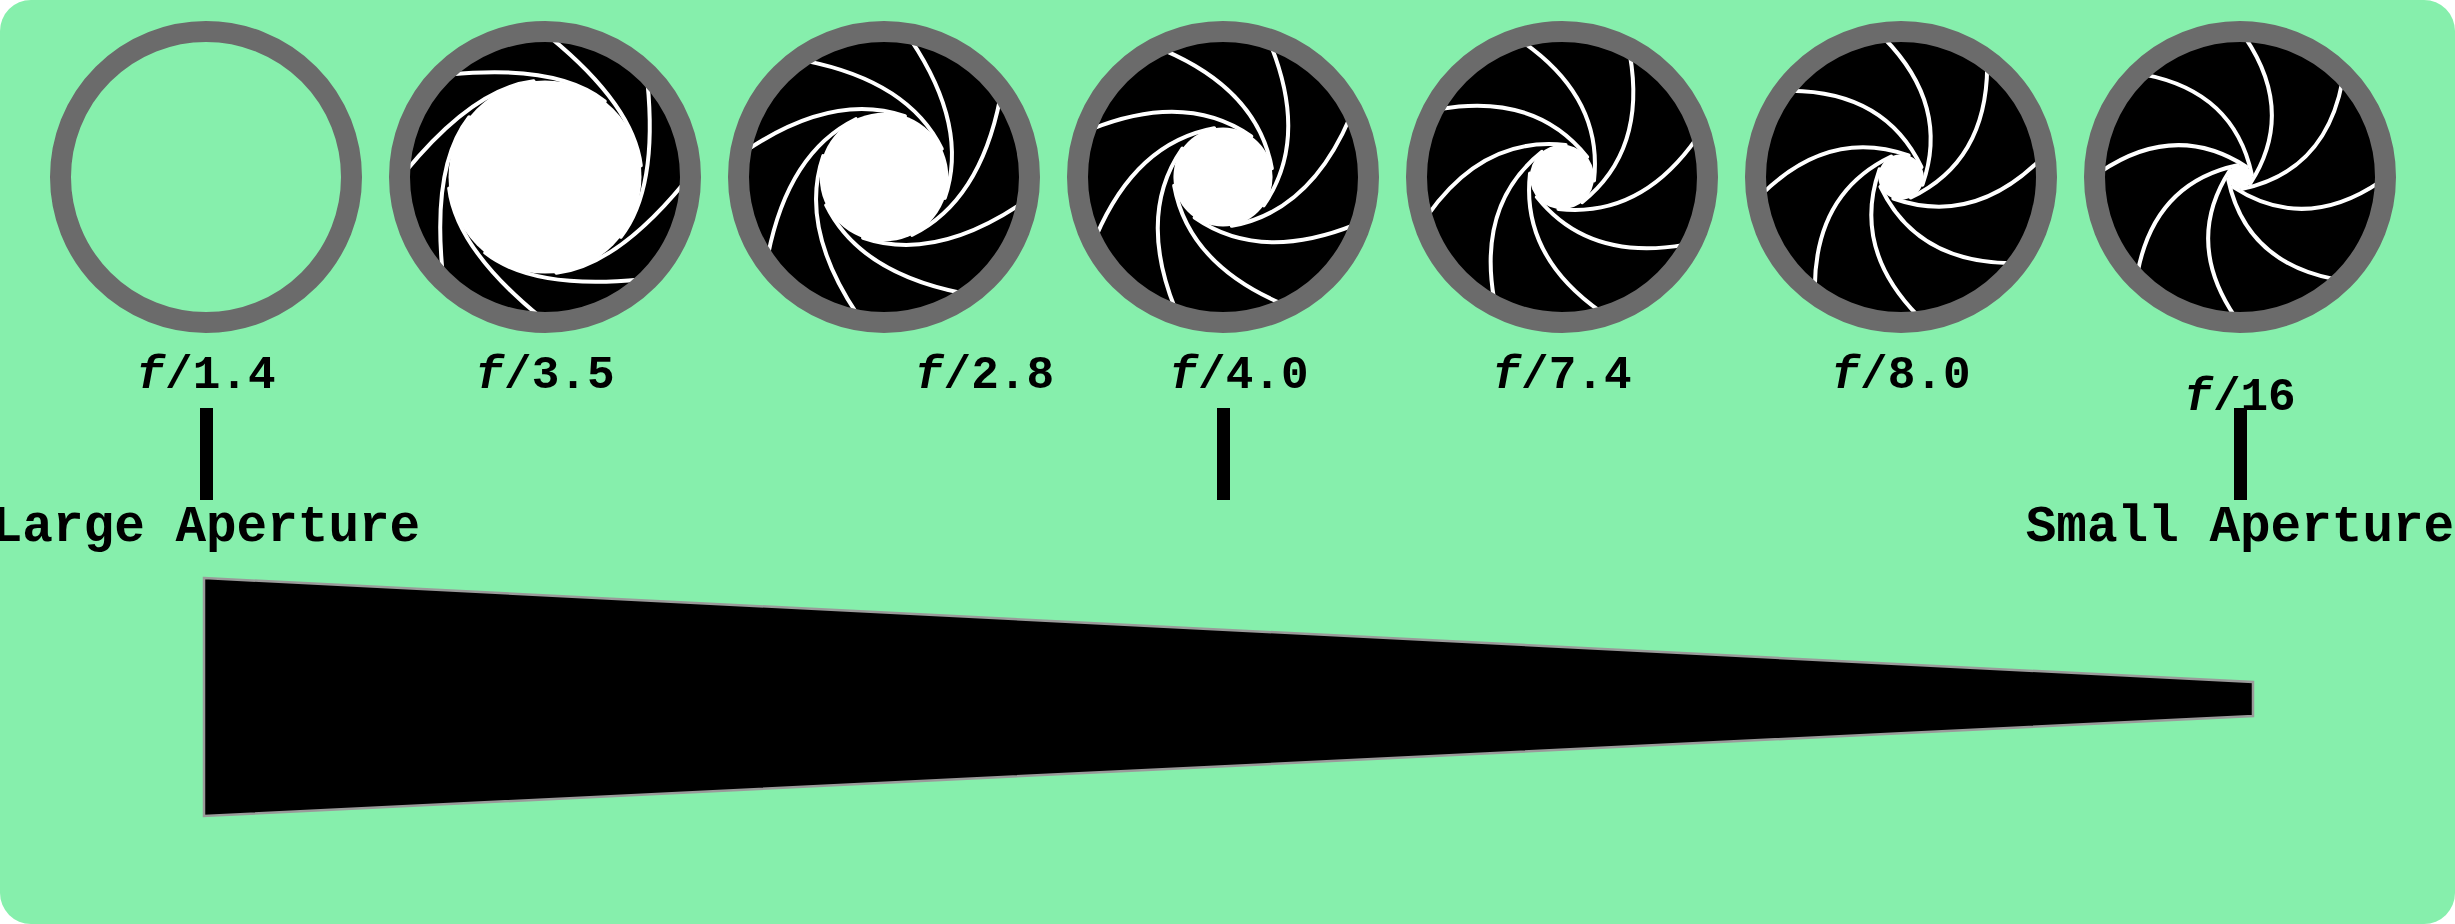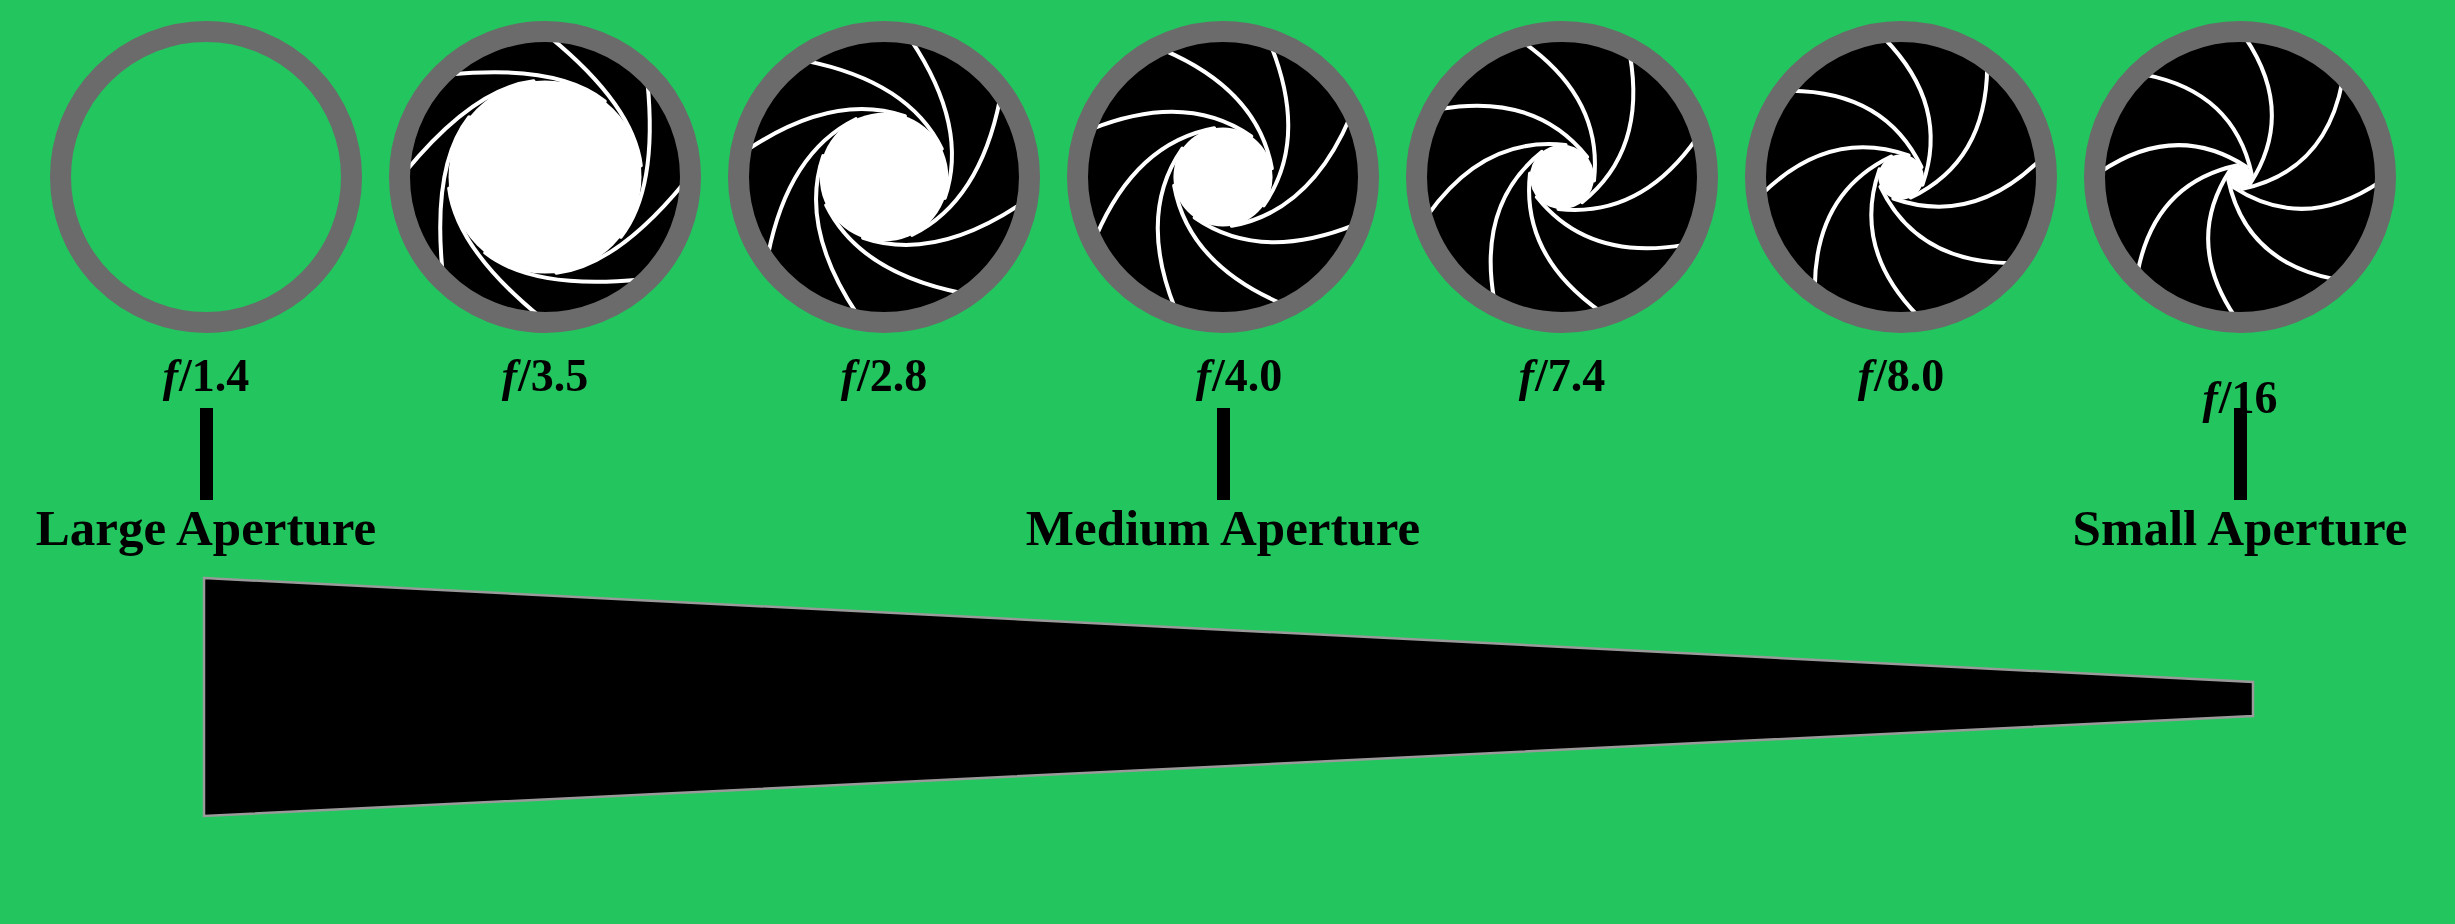--- a/index.html
+++ b/index.html
@@ -1,22 +1,23 @@
 <!DOCTYPE html>
 <html><head>
 <meta charset="utf-8">
 <style>
   html,body{margin:0;padding:0;background:#ffffff;}
   #stage{
     position:relative;
     width:2455px;height:924px;
-    background:#22c55e;
-    font-family:Liberation Serif, serif;
+    background:#86efac;
+    font-family:Liberation Mono, monospace;
     color:#000;
     overflow:hidden;
+    border-radius:31px;
   }
   .abs{position:absolute;}
   .fstop-label{
     position:absolute;
     top:352px;
     width:340px;
     text-align:center;
     font-size:46px;
     font-weight:700;
     line-height:1.05;
@@ -76,21 +77,21 @@
           <path d="M 26.7 -137.4 Q 85.2 -50.0 60.8 20.9" fill="none" stroke="#ffffff" stroke-width="4" stroke-linecap="round"></path>
           <path d="M 116.1 -78.3 Q 95.6 24.9 28.2 57.8" fill="none" stroke="#ffffff" stroke-width="4" stroke-linecap="round"></path>
           <path d="M 137.4 26.7 Q 50.0 85.2 -20.9 60.8" fill="none" stroke="#ffffff" stroke-width="4" stroke-linecap="round"></path>
           <path d="M 78.3 116.1 Q -24.9 95.6 -57.8 28.2" fill="none" stroke="#ffffff" stroke-width="4" stroke-linecap="round"></path>
           <path d="M -26.7 137.4 Q -85.2 50.0 -60.8 -20.9" fill="none" stroke="#ffffff" stroke-width="4" stroke-linecap="round"></path>
           <path d="M -116.1 78.3 Q -95.6 -24.9 -28.2 -57.8" fill="none" stroke="#ffffff" stroke-width="4" stroke-linecap="round"></path>
           <path d="M -137.4 -26.7 Q -50.0 -85.2 20.9 -60.8" fill="none" stroke="#ffffff" stroke-width="4" stroke-linecap="round"></path>
           <path d="M -78.3 -116.1 Q 24.9 -95.6 57.8 -28.2" fill="none" stroke="#ffffff" stroke-width="4" stroke-linecap="round"></path>
           <circle cx="0" cy="0" r="145.5" fill="none" stroke="#6b6b6b" stroke-width="21"></circle>
         </svg>
-        <div class="fstop-label" style="left: 714px;"><i>f</i><span>/2.8</span></div>
+        <div class="fstop-label" style="left: 714px; text-align: right;"><i>f</i><span>/2.8</span></div>
       </div>
       <div>
         <svg width="334" height="334" viewBox="-167 -167 334 334" style="position: absolute; left: 1056px; top: 10px;">
           <circle cx="0" cy="0" r="141" fill="#000000"></circle>
           <circle cx="0" cy="0" r="49.58" fill="#ffffff"></circle>
           <path d="M 47.9 -131.6 Q 85.9 -36.7 40.7 28.3" fill="none" stroke="#ffffff" stroke-width="4" stroke-linecap="round"></path>
           <path d="M 126.9 -59.2 Q 86.7 34.7 8.8 48.8" fill="none" stroke="#ffffff" stroke-width="4" stroke-linecap="round"></path>
           <path d="M 131.6 47.9 Q 36.7 85.9 -28.3 40.7" fill="none" stroke="#ffffff" stroke-width="4" stroke-linecap="round"></path>
           <path d="M 59.2 126.9 Q -34.7 86.7 -48.8 8.8" fill="none" stroke="#ffffff" stroke-width="4" stroke-linecap="round"></path>
           <path d="M -47.9 131.6 Q -85.9 36.7 -40.7 -28.3" fill="none" stroke="#ffffff" stroke-width="4" stroke-linecap="round"></path>
@@ -148,21 +149,20 @@
           <circle cx="0" cy="0" r="145.5" fill="none" stroke="#6b6b6b" stroke-width="21"></circle>
         </svg>
         <div class="fstop-label" style="left: 2070px; margin-top: 22px;"><i>f</i><span>/16</span></div>
       </div>
     </div>
 
   <div id="markers-layer" class="abs" style="left:0;top:0;width:2153px;height:580px;">
       <div class="marker-tick" style="left: 200px;"></div>
       <div class="marker-label" style="left: -174px;">Large Aperture</div>
       <div class="marker-tick" style="left: 1217px;"></div>
-      <div class="marker-label" style="left: 843px;">Medium Aperture</div>
       <div class="marker-tick" style="left: 2234px;"></div>
       <div class="marker-label" style="left: 1860px;">Small Aperture</div>
     </div>
 
   <svg class="abs" id="wedge-svg" style="left:0;top:0;" width="2455" height="924" viewBox="0 0 2455 924">
     <polygon id="wedge-shape" points="204,578 2253,682 2253,716 204,816" fill="#000000" stroke="#9a9a9a" stroke-width="2.5"></polygon>
   </svg>
 
   <div class="abs" style="left:0;top:820px;width:2455px;height:104px;">
     

